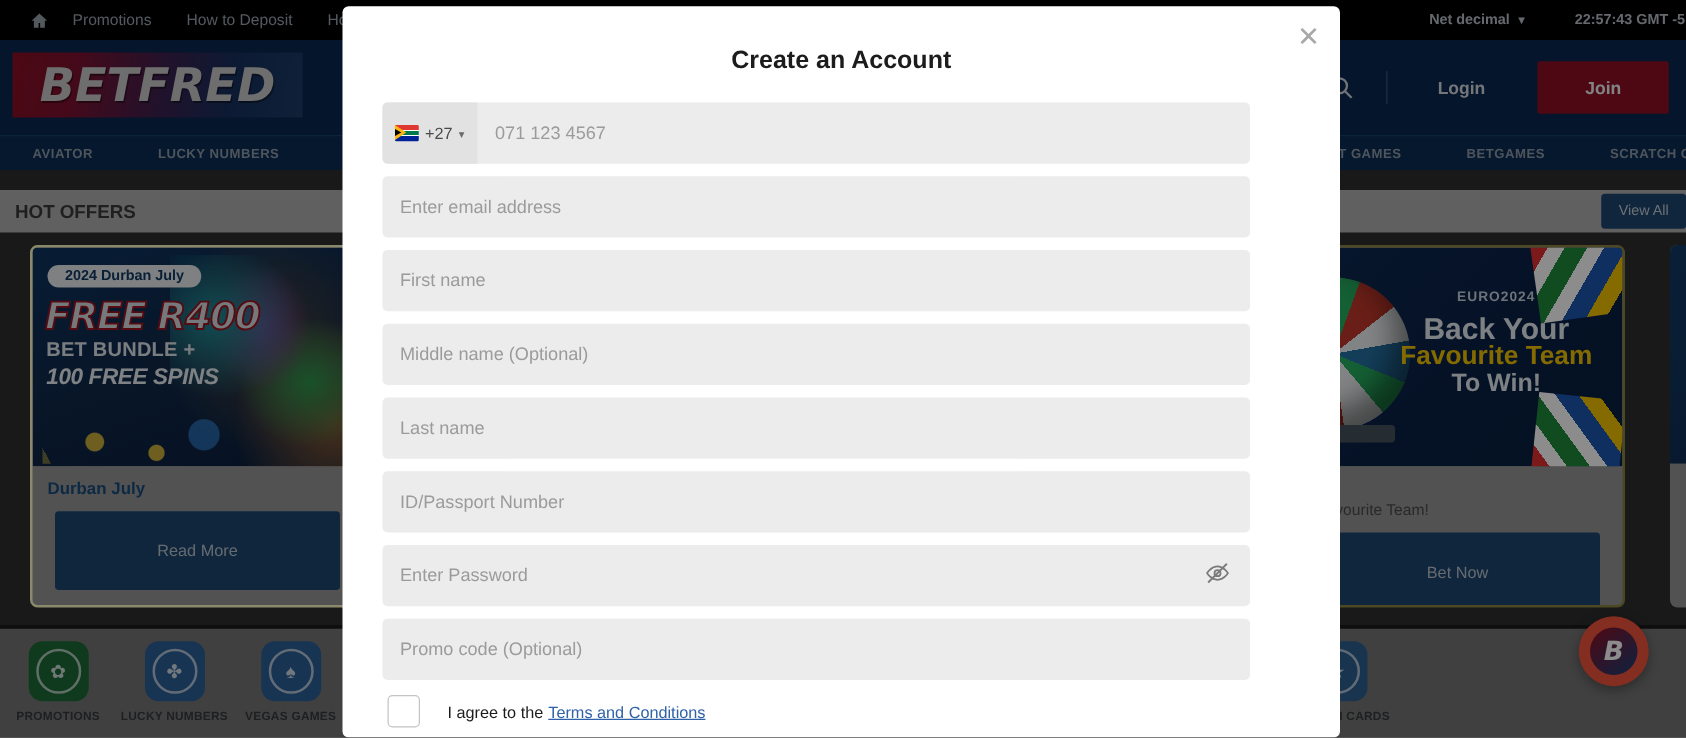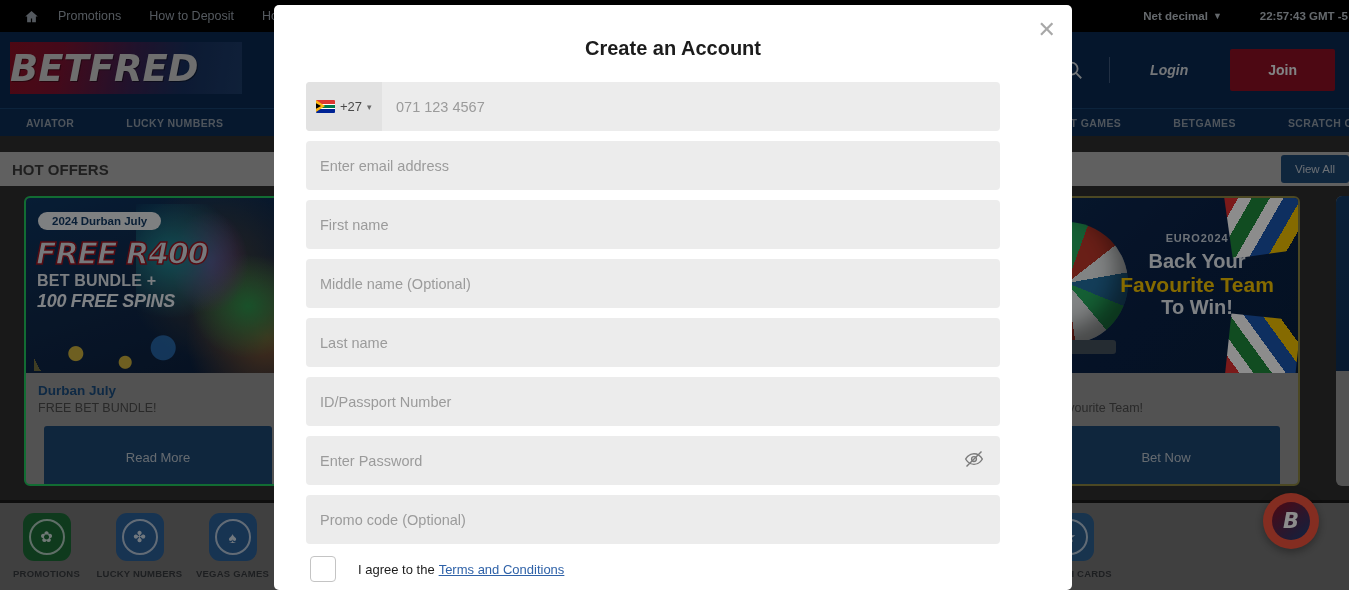--- a/index.html
+++ b/index.html
@@ -33,35 +33,35 @@
   .clock { color: #b9c0c7; font-size: 11.5px; font-weight: bold; margin-left: 38px; white-space: nowrap; }
 
   
   .header {
     position: absolute; top: 32px; left: 0; width: 1349px; height: 76px;
     background: #0a2850;
   }
   .logo {
     position: absolute; left: 10px; top: 10px; width: 232px; height: 52px;
     background: linear-gradient(100deg, #8c1024 0%, #7d1230 22%, #3c2150 52%, #17305e 75%, #1d3c68 100%);
-    display: flex; align-items: center; 
+    display: flex; align-items: center; justify-content: center;
   }
   .logo-text {
     font-family: "DejaVu Sans", sans-serif;
     font-size: 37px; font-weight: bold; font-style: italic;
     color: #c8c8c8; letter-spacing: 0px;
     text-shadow: 1px 1px 0 rgba(0,0,0,.4);
   }
   .header-right {
     position: absolute; right: 14px; top: 0; height: 76px;
     display: flex; align-items: center; gap: 0;
   }
   .search-btn { width: 44px; height: 44px; display: flex; align-items: center; justify-content: center; color: #cfd5da; }
   .vdiv { width: 1px; height: 26px; background: #3c567a; margin: 0 14px; }
-  .login-btn { color: #d3d8dd; font-size: 14px; font-weight: bold; padding: 10px 26px; font-style: italic; }
+  .login-btn { color: #d3d8dd; font-size: 14px; font-weight: bold; padding: 10px 26px; }
   .join-btn {
     background: #8c1024; color: #eceff1; font-size: 14px; font-weight: bold;
     padding: 13px 38px; margin-left: 16px; border-radius: 2px;
   }
 
   
   .subnav {
     position: absolute; top: 108px; left: 0; width: 1349px; height: 28px;
     background: #0b2c55; display: flex; align-items: center;
     border-top: 1px solid #17406e;
@@ -84,21 +84,21 @@
     padding: 8px 14px; border-radius: 3px; white-space: nowrap;
   }
 
   
   .cards-row { position: absolute; top: 196px; left: 0; width: 1349px; height: 300px; }
   .promo-card {
     position: absolute; top: 0; width: 268px; height: 290px;
     background: rgba(190,190,190,.72);
     border-radius: 6px; overflow: hidden;
   }
-  .promo-card.c1 { left: 24px; border: 2px solid #22c55e; }
+  .promo-card.c1 { left: 24px; border: 2px solid #fef9c3; }
   .promo-card.c2 { left: 276px; }
   .promo-card.c3 { left: 528px; }
   .promo-card.c4 { left: 780px; }
   .promo-card.c5 { left: 1032px; border: 2px solid #8a8340; }
   .promo-card.c6 { left: 1336px; }
 
   .promo-img { position: relative; width: 100%; height: 175px; overflow: hidden; }
 
   
   .art-durban {
@@ -174,21 +174,21 @@
   }
   .euro-flag-br {
     position: absolute; right: 0px; bottom: -6px; width: 70px; height: 62px;
     background: linear-gradient(48deg, #e03030 0 14%, #ffffff 14% 26%, #1f8a3c 26% 42%, #ffffff 42% 54%, #1b56b0 54% 70%, #f2c200 70% 84%, rgba(0,0,0,0) 84%);
     transform: rotate(6deg);
   }
   .euro-kicker {
     position: absolute; right: 18px; top: 34px; width: 166px; text-align: center;
     color: #c6cfda; font-size: 11px; font-weight: bold; letter-spacing: .8px;
   }
-  .euro-l1 { position: absolute; right: 18px; top: 52px; width: 166px; text-align: center; color: #e6ebf1; font-size: 20px; font-weight: bold; }
+  .euro-l1 { position: absolute; right: 18px; top: 52px; width: 166px; text-align: center; color: #e6ebf1; font-size: 24px; font-weight: bold; }
   .euro-l2 { position: absolute; right: 8px; top: 75px; width: 186px; text-align: center; color: #f2c200; font-size: 21px; font-weight: bold; }
   .euro-l3 { position: absolute; right: 18px; top: 98px; width: 166px; text-align: center; color: #e6ebf1; font-size: 20px; font-weight: bold; }
 
   .art-generic { position: absolute; inset: 0; background: linear-gradient(150deg, #123a66 0%, #0d2648 100%); }
 
   .promo-body { padding: 10px 12px 0 12px; }
   .promo-title { color: #1b4c7d; font-size: 13.5px; font-weight: bold; }
   .promo-sub { color: #4b4b4b; font-size: 12.5px; margin-top: 3px; }
   .promo-cta {
     margin: 11px 6px 0 6px; background: #1d4670; color: #b9c3cd;
@@ -363,21 +363,20 @@
             <div class="durban-people"></div>
             <div class="durban-tickets"></div>
             <div class="durban-pill">2024 Durban July</div>
             <div class="durban-free">FREE R400</div>
             <div class="durban-sub1">BET BUNDLE +</div>
             <div class="durban-sub2">100 FREE SPINS</div>
           </div>
         </div>
         <div class="promo-body">
           <div class="promo-title">Durban July</div>
-          <div class="promo-sub">FREE BET BUNDLE!</div>
           <div class="promo-cta">Read More</div>
         </div>
       </div>
 
       <div class="promo-card c2">
         <div class="promo-img">
             <div class="art-generic"></div>
           </div>
       </div>
       <div class="promo-card c3">

